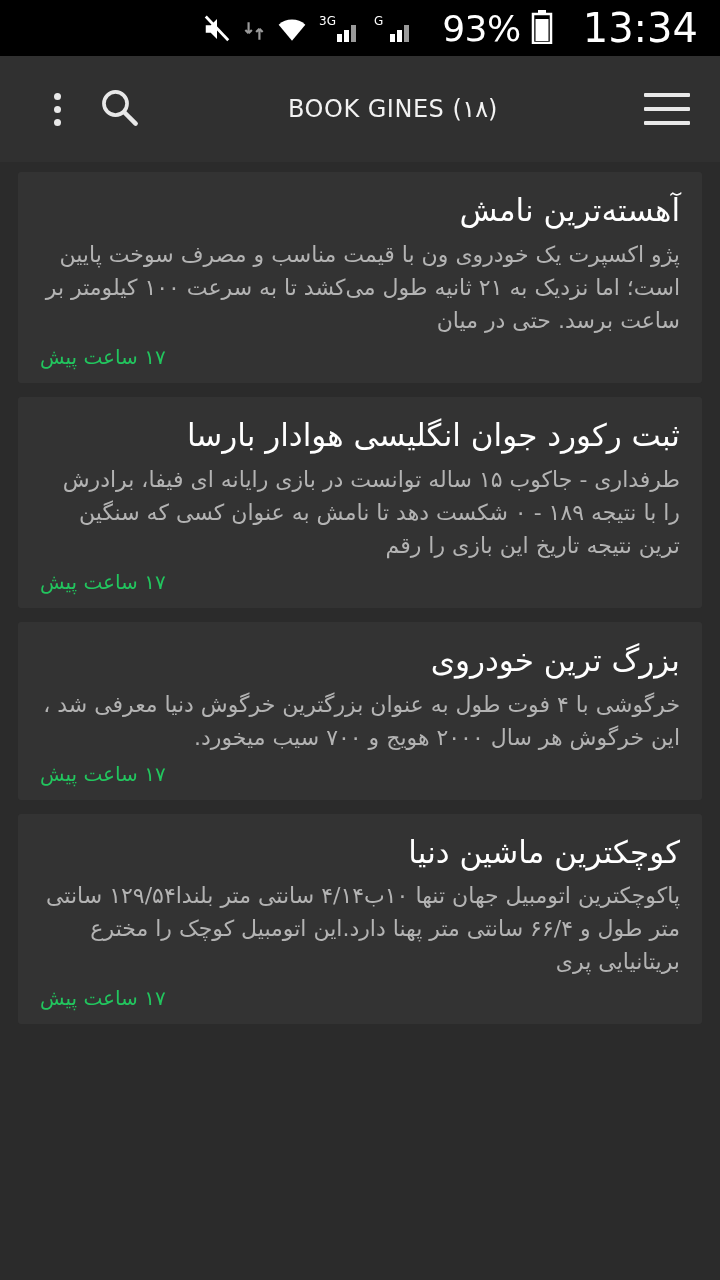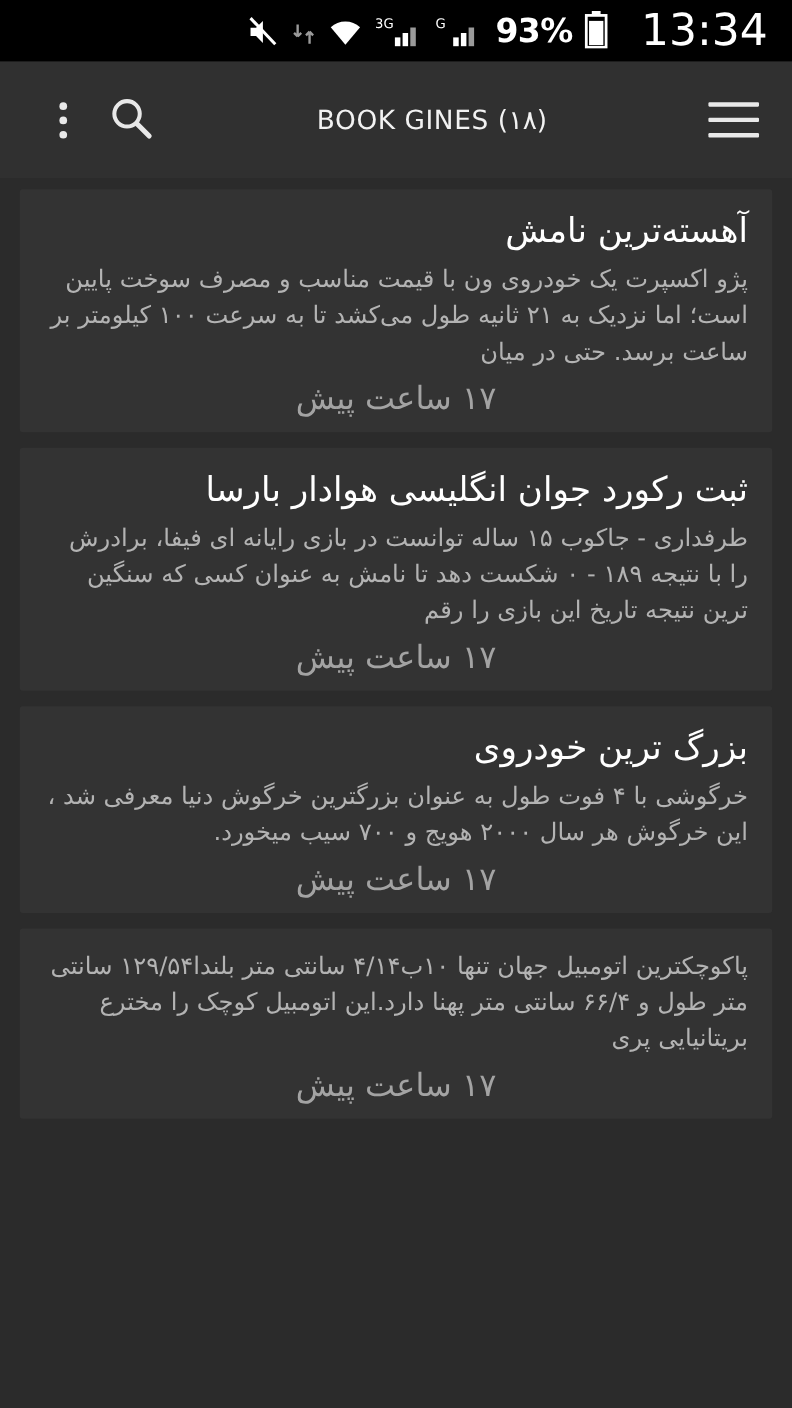--- a/index.html
+++ b/index.html
@@ -24,24 +24,24 @@
   }
   .status-left { flex: 1; }
   .status-icons {
     display: flex;
     align-items: center;
     gap: 9px;
   }
   .sb-icon { display: flex; align-items: flex-end; height: 32px; }
   .sb-svg { display: block; }
   .battery-text {
-    font-size: 30px;
-    font-weight: bold;
+    font-size: 36px;
+    font-weight: normal;
     letter-spacing: -0.5px;
-    margin-left: 3px;
+    margin-left: 17px;
   }
   .clock-text {
     font-size: 40px;
     font-weight: normal;
     margin-left: 20px;
     letter-spacing: 0px;
   }
 
   
   .app-bar {
@@ -96,23 +96,23 @@
     margin-bottom: 6px;
     font-weight: normal;
   }
   .card-body {
     color: #b3b3b3;
     font-size: 22px;
     line-height: 1.5;
     text-align: right;
   }
   .card-time {
-    color: #a3a3a3;
-    font-size: 29px;
-    text-align: center;
+    color: #22c55e;
+    font-size: 20px;
+    text-align: left;
     margin-top: 8px;
   }
 </style>
 </head>
 <body>
 
 <div class="status-bar">
   <div class="status-left"></div>
   <div class="status-icons">
 
@@ -212,17 +212,18 @@
     <div class="card-time">۱۷ ساعت پیش</div>
   </div>
 
   <div class="card">
     <div class="card-title">بزرگ ترین خودروی</div>
     <div class="card-body">خرگوشی با ۴ فوت طول به عنوان بزرگترین خرگوش دنیا معرفی شد ، این خرگوش هر سال ۲۰۰۰ هویج و ۷۰۰ سیب میخورد.</div>
     <div class="card-time">۱۷ ساعت پیش</div>
   </div>
 
   <div class="card">
+    <div class="card-title">کوچکترین ماشین دنیا</div>
     <div class="card-body">پاکوچکترین اتومبیل جهان تنها ۱۰ب۴/۱۴ سانتی متر بلندا۱۲۹/۵۴ سانتی متر طول و ۶۶/۴ سانتی متر پهنا دارد.این اتومبیل کوچک را مخترع بریتانیایی پری</div>
     <div class="card-time">۱۷ ساعت پیش</div>
   </div>
 
 </div>
 
 </body></html>

